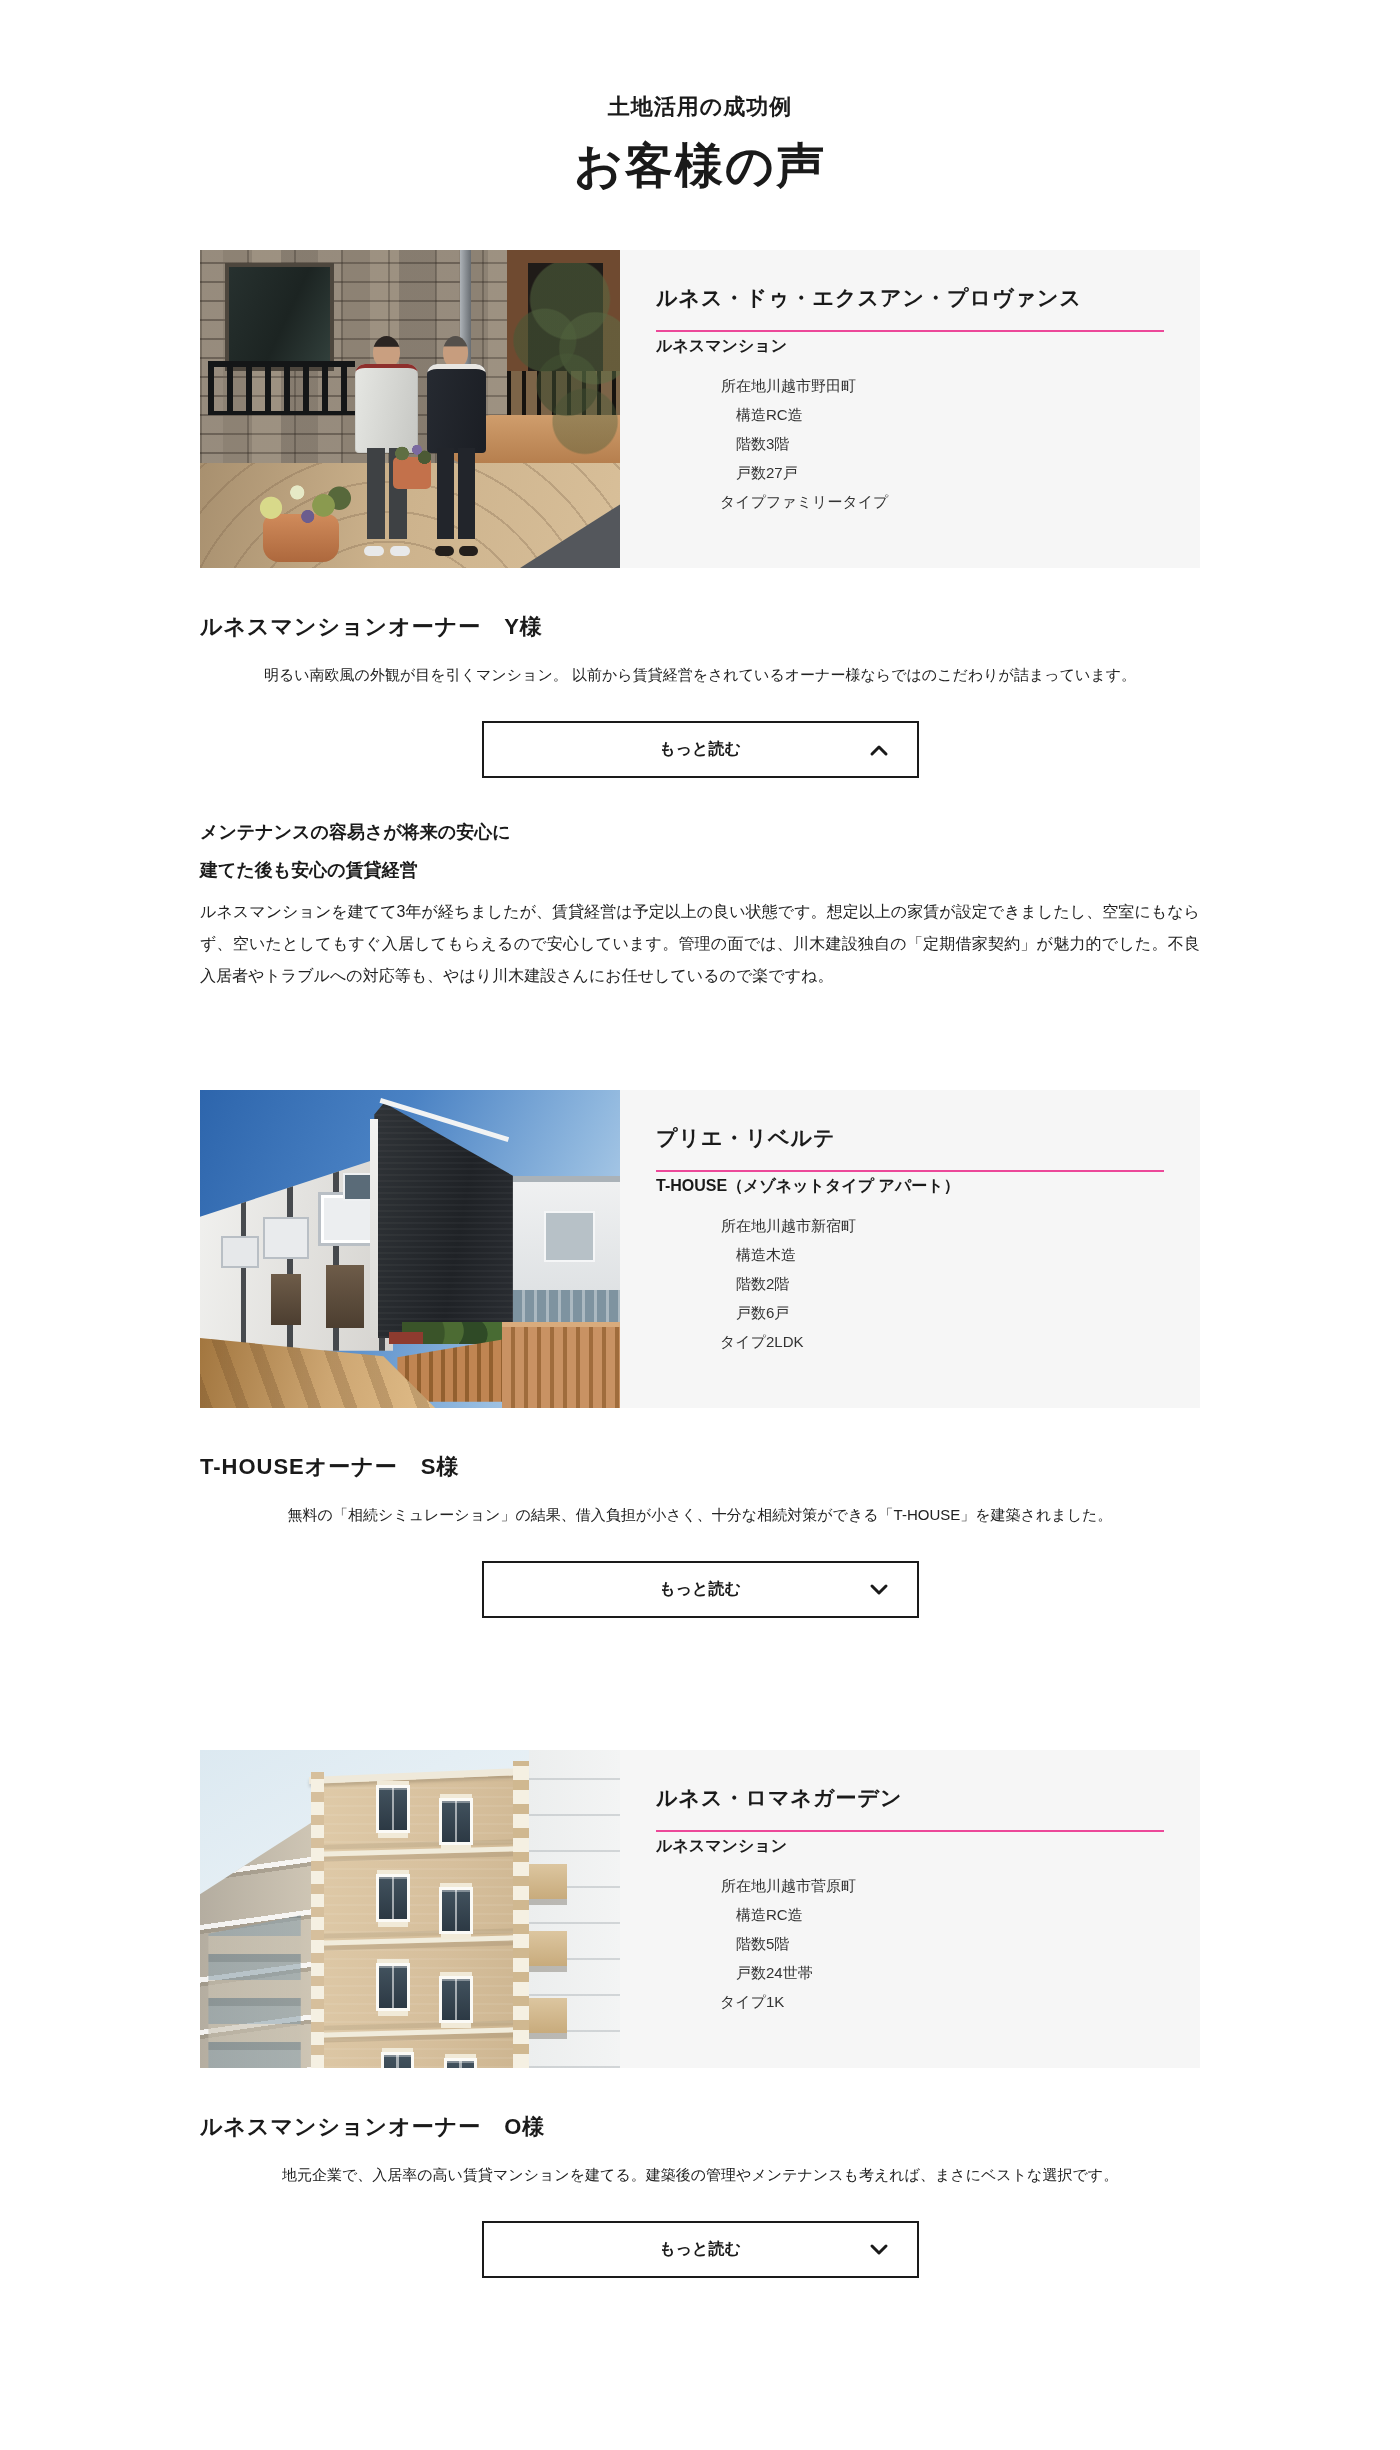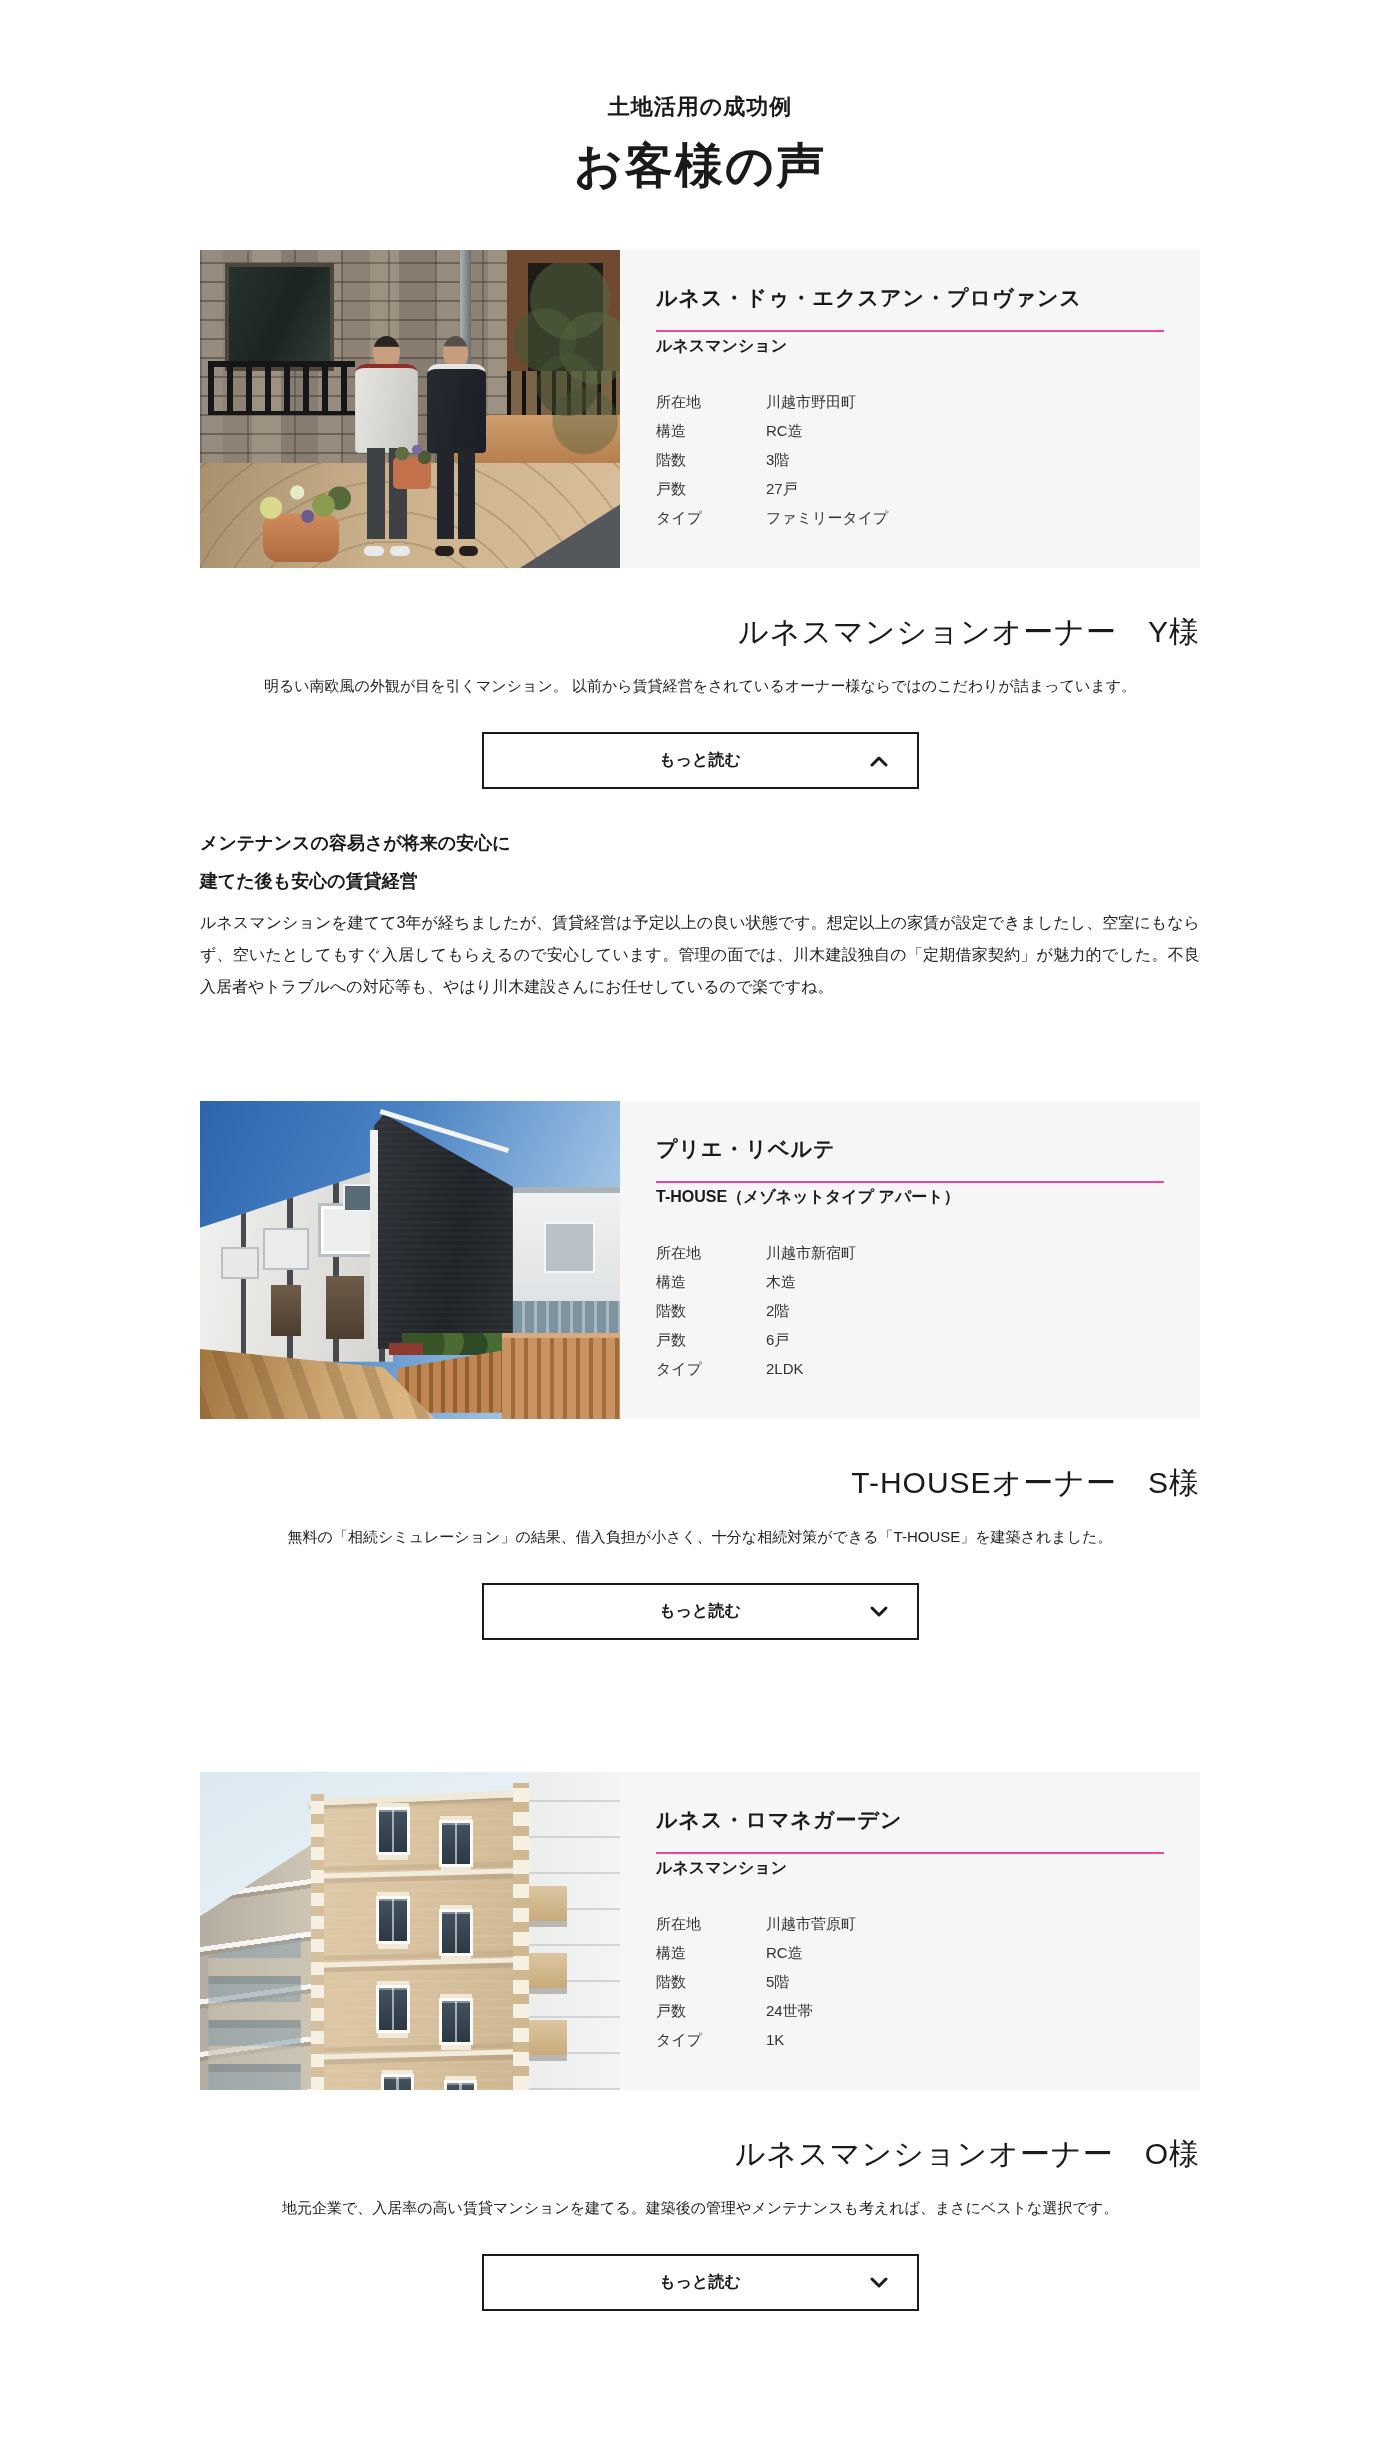--- a/index.html
+++ b/index.html
@@ -19,26 +19,26 @@
   
   .case-card { display:flex; margin-top:52px; }
   .case-photo { width:420px; height:318px; flex:none; position:relative; overflow:hidden; background:#ccc; }
   .case-photo * { position:absolute; }
   .case-panel { flex:1; background:#f6f6f6; padding:34px 36px 0 36px; }
   .case-title {
     font-size:21px; font-weight:700; letter-spacing:1px;
     padding-bottom:18px; border-bottom:2px solid #ec4899;
   }
   .case-category { font-size:16px; font-weight:700; margin-top:4px; }
-  .case-details { margin-top:30px; }
+  .case-details { margin-top:14px;text-align:right; }
   .detail-row { display:flex; font-size:15px; line-height:29px; color:#333; }
   .detail-label { width:110px; flex:none; }
 
   
-  .owner-heading { text-align:right; font-size:30px; font-weight:400; letter-spacing:1px; margin-top:44px; }
+  .owner-heading { text-align:left; font-size:22px; font-weight:700; letter-spacing:1px; margin-top:44px; }
   .owner-summary { text-align:center; font-size:15px; color:#222; margin-top:24px; }
   .read-more {
     display:flex; align-items:center; justify-content:center; position:relative;
     width:437px; height:57px; margin:36px auto 0;
     background:#fff; border:2px solid #1a1a1a; cursor:pointer;
     font-family:inherit; font-size:16px; font-weight:700; color:#1a1a1a;
   }
   .read-more .chev { position:absolute; right:28px; top:50%; transform:translateY(-50%); display:flex; }
 
   

